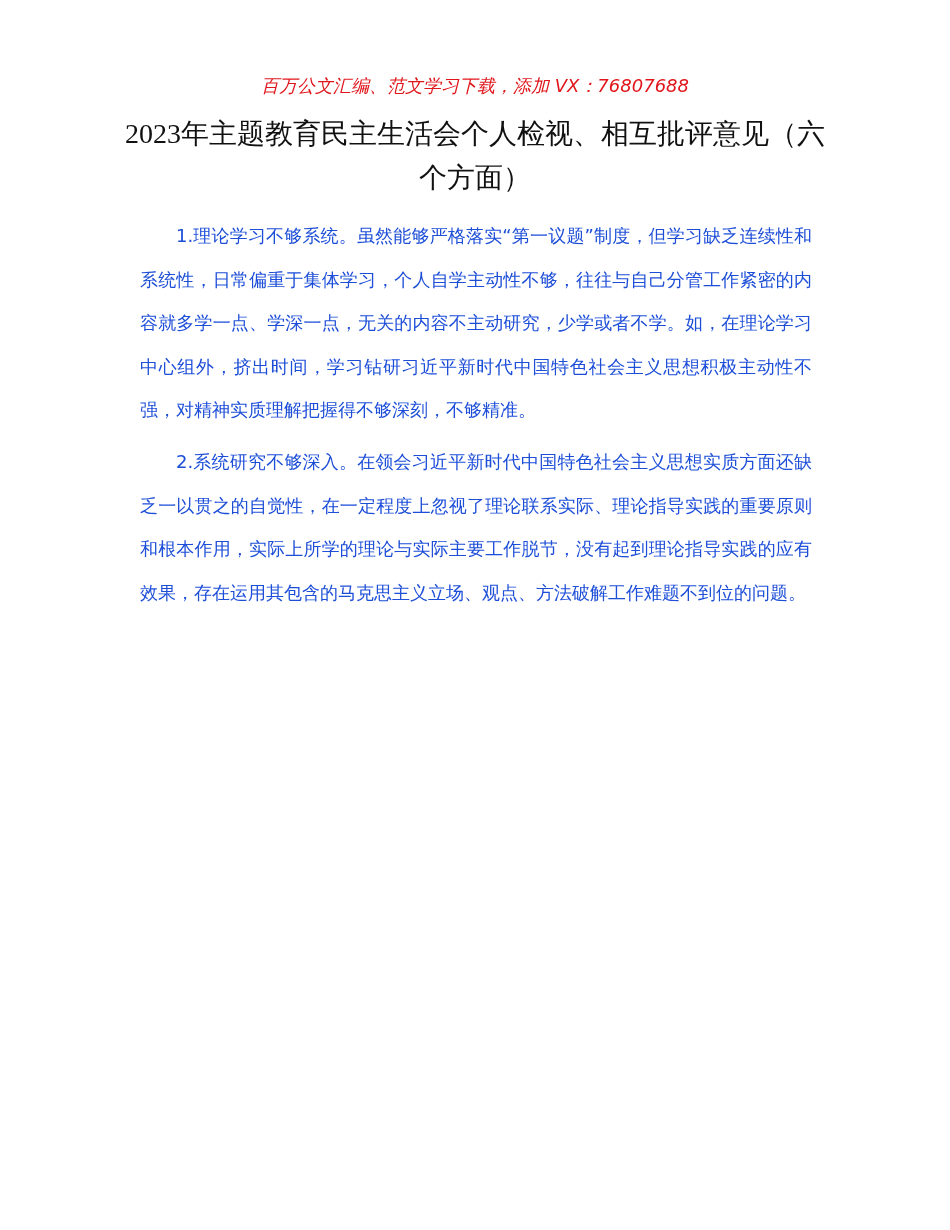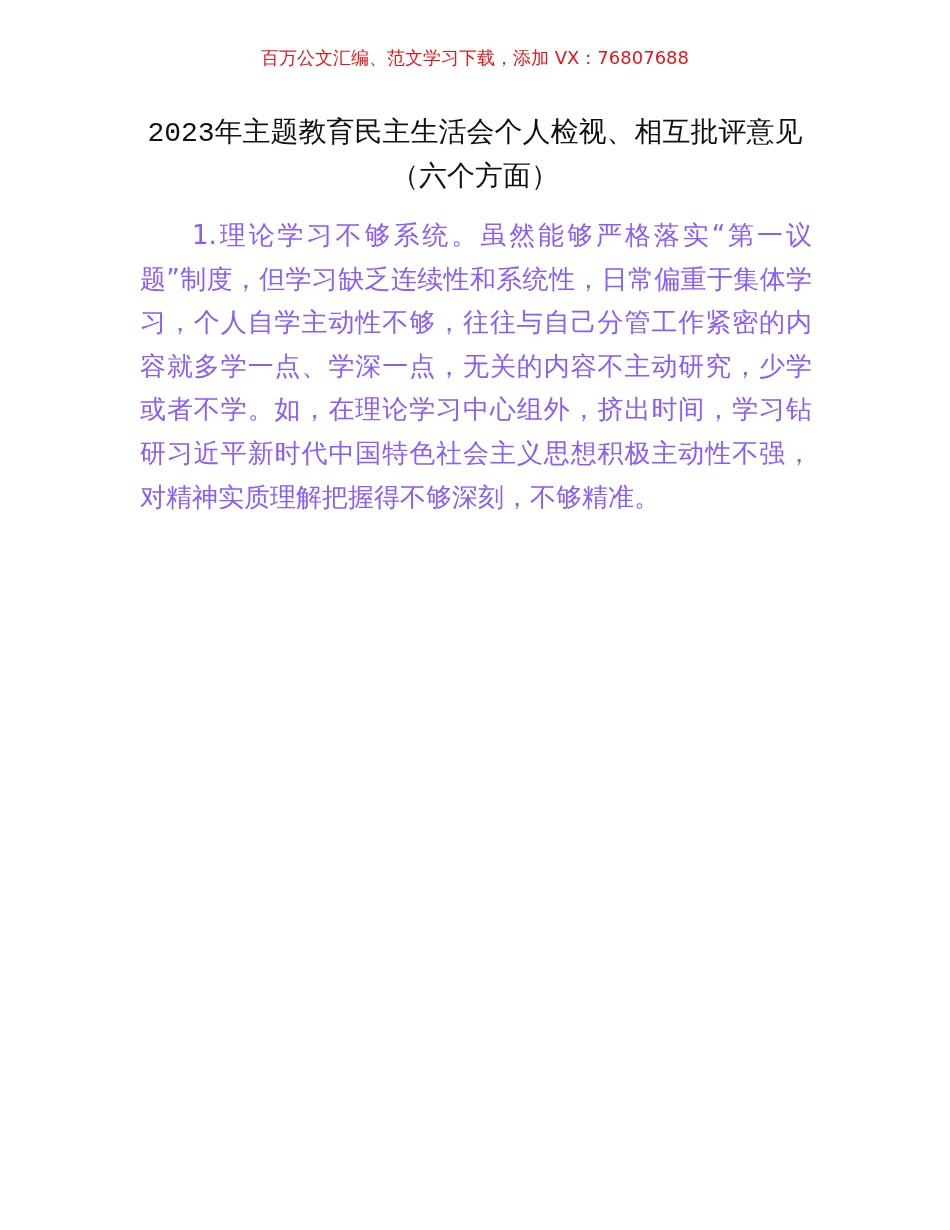--- a/index.html
+++ b/index.html
@@ -1,30 +1,31 @@
 <!DOCTYPE html>
 <html><head>
 <meta charset="utf-8">
 <style>
   html, body { margin: 0; padding: 0; background: #ffffff; }
   body { width: 950px; height: 1230px; position: relative; overflow: hidden;
          font-family: "DejaVu Sans", "Liberation Sans", sans-serif; color: #111; }
   .page { position: absolute; left: 0; top: 0; width: 950px; height: 1230px; background: #fff; }
-  .header-banner { position: absolute; top: 44px; left: 0; width: 950px; text-align: center;
-                   font-size: 18px; color: #e0161b; letter-spacing: 0px; line-height: 28px; }
+  .header-banner { position: absolute; top: 72px; left: 0; width: 950px; text-align: center;
+                   font-size: 18px; color: #e0161b; letter-spacing: 0px; line-height: 28px; font-style: italic; }
   .doc-title { position: absolute; top: 112px; left: 120px; width: 710px; text-align: center;
-               font-size: 28px; line-height: 44px; color: #111; font-family: Liberation Mono, monospace; }
+               font-size: 28px; line-height: 44px; color: #111; font-family: Liberation Serif, serif; }
   .doc-body { position: absolute; top: 214px; left: 140px; width: 672px; }
-  .para { font-size: 26px; line-height: 43.6px; margin: 0 0 8px 0; text-indent: 2em;
-          text-align: justify; text-justify: inter-character; word-break: break-all; color: #8b5cf6; }
+  .para { font-size: 18px; line-height: 43.6px; margin: 0 0 8px 0; text-indent: 2em;
+          text-align: justify; text-justify: inter-character; word-break: break-all; color: #1d4ed8; }
 </style>
 </head>
 <body>
 
 <div class="page">
   <div class="header-banner">百万公文汇编、范文学习下载，添加 VX：76807688</div>
 
   <div class="doc-title">2023年主题教育民主生活会个人检视、相互批评意见（六个方面）</div>
 
   <div class="doc-body">
     <p class="para">1.理论学习不够系统。虽然能够严格落实“第一议题”制度，但学习缺乏连续性和系统性，日常偏重于集体学习，个人自学主动性不够，往往与自己分管工作紧密的内容就多学一点、学深一点，无关的内容不主动研究，少学或者不学。如，在理论学习中心组外，挤出时间，学习钻研习近平新时代中国特色社会主义思想积极主动性不强，对精神实质理解把握得不够深刻，不够精准。</p>
+    <p class="para">2.系统研究不够深入。在领会习近平新时代中国特色社会主义思想实质方面还缺乏一以贯之的自觉性，在一定程度上忽视了理论联系实际、理论指导实践的重要原则和根本作用，实际上所学的理论与实际主要工作脱节，没有起到理论指导实践的应有效果，存在运用其包含的马克思主义立场、观点、方法破解工作难题不到位的问题。</p>
   </div>
 </div>
 
 </body></html>

